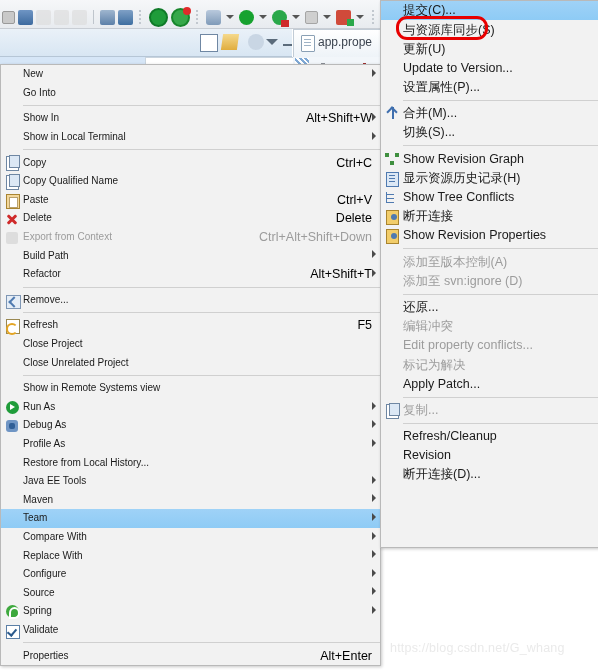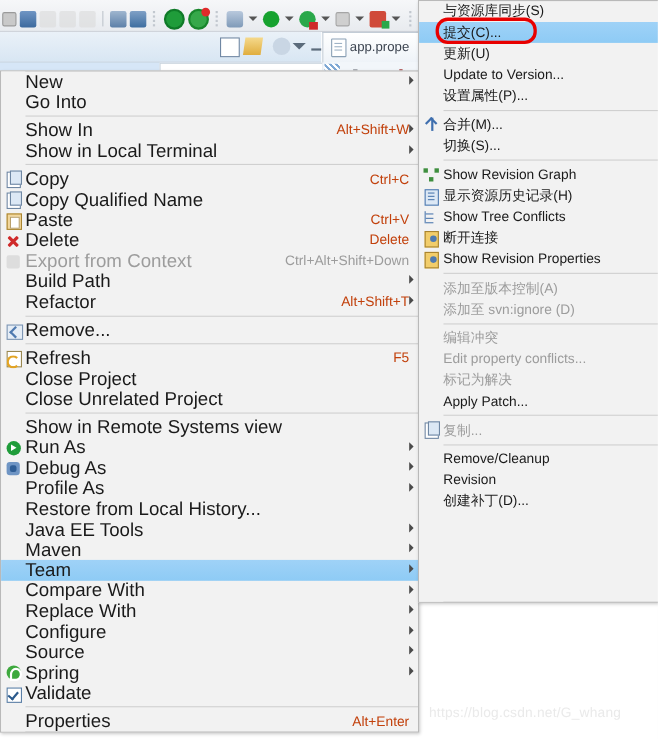--- a/index.html
+++ b/index.html
@@ -44,22 +44,22 @@
   #edrow .d1{position:absolute;left:28px;top:6px;width:4px;height:3px;background:#8a8f96;}
   #edrow .d2{position:absolute;left:70px;top:6px;width:3px;height:3px;background:#a03030;}
 
   
   .menu{position:absolute;background:#f2f2f2;border:1px solid #b9b9b9;
         box-shadow:1px 1px 3px rgba(0,0,0,.22);}
   .menu .gutter{position:absolute;top:0;bottom:0;left:0;width:22px;background:#f2f2f2;}
   .mi{position:relative;height:18.6px;display:flex;align-items:center;
       padding-left:22px;padding-right:8px;white-space:nowrap;box-sizing:border-box;}
   .mi .ico{position:absolute;left:3px;top:2px;width:16px;height:15px;}
-  .mi .txt{font-size:17px;color:#1a1a1a;line-height:1;}
-  .mi .acc{margin-left:auto;font-size:12.5px;color:#c2410c;padding-left:18px;}
+  .mi .txt{font-size:10px;color:#1a1a1a;line-height:1;}
+  .mi .acc{margin-left:auto;font-size:12.5px;color:#000000;padding-left:18px;}
   .mi .arrow{position:absolute;right:4px;top:4px;width:0;height:0;
       border-top:4px solid transparent;border-bottom:4px solid transparent;border-left:4px solid #4a4a4a;}
   .mi.dis .txt,.mi.dis .acc{color:#9c9c9c;}
   .mi.sel{background:linear-gradient(#9fd2f7,#8ecbf5);}
   .msep{height:1px;margin:3px 0 3px 22px;background:#d0d0d0;}
 
   
   #menu-left{left:0;top:64px;width:379px;}
   #menu-left .mi{height:18.6px;}
   
@@ -334,27 +334,27 @@
       <div class="mi">
         <span class="txt">Properties</span>
         <span class="acc">Alt+Enter</span>
       </div>
     </div>
 </div>
 
 <div class="menu" id="menu-right">
   <div class="gutter"></div>
   <div id="menu-right-items">
-      <div class="mi">
-        <span class="txt">与资源库同步(S)</span>
-      </div>
       <div class="mi sel">
         <span class="txt">提交(C)...</span>
       </div>
       <div class="mi">
+        <span class="txt">与资源库同步(S)</span>
+      </div>
+      <div class="mi">
         <span class="txt">更新(U)</span>
       </div>
       <div class="mi">
         <span class="txt">Update to Version...</span>
       </div>
       <div class="mi">
         <span class="txt">设置属性(P)...</span>
       </div>
       <div class="msep"></div>
       <div class="mi">
@@ -398,20 +398,23 @@
         <span class="txt">Show Revision Properties</span>
       </div>
       <div class="msep"></div>
       <div class="mi dis">
         <span class="txt">添加至版本控制(A)</span>
       </div>
       <div class="mi dis">
         <span class="txt">添加至 svn:ignore (D)</span>
       </div>
       <div class="msep"></div>
+      <div class="mi">
+        <span class="txt">还原...</span>
+      </div>
       <div class="mi dis">
         <span class="txt">编辑冲突</span>
       </div>
       <div class="mi dis">
         <span class="txt">Edit property conflicts...</span>
       </div>
       <div class="mi dis">
         <span class="txt">标记为解决</span>
       </div>
       <div class="mi">
@@ -419,25 +422,25 @@
       </div>
       <div class="msep"></div>
       <div class="mi dis">
         <span class="ico">
           <span class="i-copy" style="display: block;"></span>
         </span>
         <span class="txt">复制...</span>
       </div>
       <div class="msep"></div>
       <div class="mi">
-        <span class="txt">Remove/Cleanup</span>
+        <span class="txt">Refresh/Cleanup</span>
       </div>
       <div class="mi">
         <span class="txt">Revision</span>
       </div>
       <div class="mi">
-        <span class="txt">创建补丁(D)...</span>
+        <span class="txt">断开连接(D)...</span>
       </div>
     </div>
 </div>
 
 <div id="redbox"></div>
 <div id="watermark">https://blog.csdn.net/G_whang</div>
 
 </body></html>

